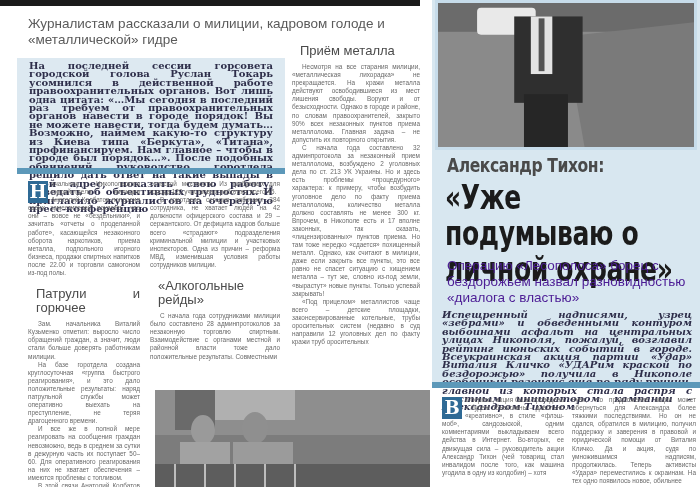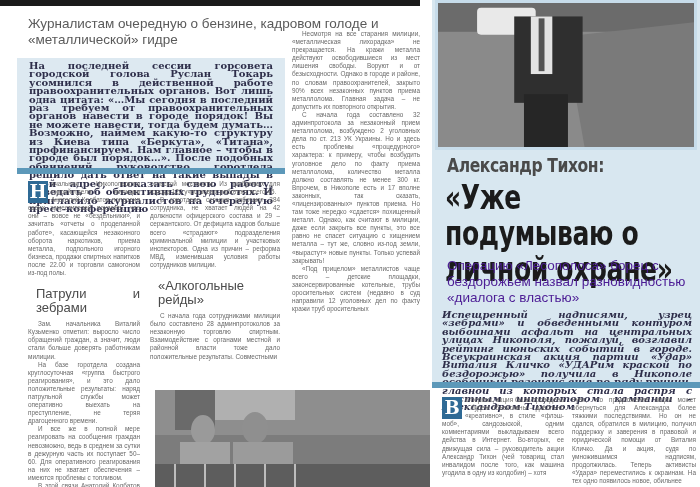--- a/index.html
+++ b/index.html
@@ -75,44 +75,45 @@
   }
   .col4 { left: 442px; top: 396px; width: 122px; }
   .col5 { left: 572px; top: 396px; width: 124px; }
 
   .photo svg { width: 100%; height: 100%; display: block; }
 </style>
 </head>
 <body>
 
 <div class="top-bar"></div>
-<div class="subtitle">Журналистам очередную о бензине, кадровом голоде и «металлической» гидре</div>
+<div class="subtitle">Журналистам рассказали о милиции, кадровом голоде и «металлической» гидре</div>
 
 <div class="lead-box">
   <p>На последней сессии горсовета городской голова Руслан Токарь усомнился в действенной работе правоохранительных органов. Вот лишь одна цитата: «…Мы сегодня в последний раз требуем от правоохранительных органов навести в городе порядок! Вы не можете навести, тогда будем думать… Возможно, наймем какую-то структуру из Киева типа «Беркута», «Титана», профинансируем. Нам главное – чтобы в городе был порядок…». После подобных обвинений руководство горотдела решило дать ответ на такие выпады в свой адрес, показать свою работу, поведать об объективных трудностях. И пригласило журналистов на очередную пресс-конференцию</p>
 </div>
 <div class="lead-strip"></div>
 
 <div class="col col1">
   <p class="noindent"><span class="dropcap">Н</span><span>ачальник Никопольского горрайотдела милиции Анатолий Колбатов попросил своих заместителей показать, что они – вовсе не «бездельники», и зачитать «отчеты о проделанной работе», касающейся незаконного оборота наркотиков, приема металла, подпольного игорного бизнеса, продажи спиртных напитков после 22.00 и торговли самогоном из-под полы.</span></p>
-  <h3>Патрули и зебрами</h3>
+  <h3>Патрули и горючее</h3>
   <p>Зам. начальника Виталий Кузьменко отметил: выросло число обращений граждан, а значит, люди стали больше доверять работникам милиции.</p>
   <p>На базе горотдела создана круглосуточная «группа быстрого реагирования», и это дало положительные результаты: наряд патрульной службы может оперативно выехать на преступление, не теряя драгоценного времени.</p>
   <p>И все же в полной мере реагировать на сообщения граждан невозможно, ведь в среднем за сутки в дежурную часть их поступает 50–60. Для оперативного реагирования на них не хватает обеспечения – имеются проблемы с топливом.</p>
   <p>В этой связи Анатолий Колбатов надеется на поддержку местной</p>
 </div>
 
 <div class="col col2">
   <p class="noindent">сельской местности. Из требуемых для города 120 участковых работают всего 45.</p>
   <p>В горотделе сегодня работают 384 сотрудника, не хватает людей на 42 должности офицерского состава и 29 – сержантского. От дефицита кадров больше всего «страдают» подразделения криминальной милиции и участковых инспекторов. Одна из причин – реформа МВД, изменившая условия работы сотрудников милиции.</p>
   <h3>«Алкогольные рейды»</h3>
   <p>С начала года сотрудниками милиции было составлено 28 админпротоколов за незаконную торговлю спиртным. Взаимодействие с органами местной и районной власти тоже дало положительные результаты. Совместными</p>
 </div>
 
 <div class="col col3" style="top:30px;">
+  <h3 style="margin-top:14px;">Приём металла</h3>
   <p>Несмотря на все старания милиции, «металлическая лихорадка» не прекращается. На кражи металла действуют освободившиеся из мест лишения свободы. Воруют и от безысходности. Однако в городе и районе, по словам правоохранителей, закрыто 90% всех незаконных пунктов приема металлолома. Главная задача – не допустить их повторного открытия.</p>
   <p>С начала года составлено 32 админпротокола за незаконный прием металлолома, возбуждено 2 уголовных дела по ст. 213 УК Украины. Но и здесь есть проблемы «процедурного» характера: к примеру, чтобы возбудить уголовное дело по факту приема металлолома, количество металла должно составлять не менее 300 кг. Впрочем, в Никополе есть и 17 вполне законных, так сказать, «лицензированных» пунктов приема. Но там тоже нередко «сдается» похищенный металл. Однако, как считают в милиции, даже если закрыть все пункты, это все равно не спасет ситуацию с хищением металла – тут же, словно из-под земли, «вырастут» новые пункты. Только успевай закрывать!</p>
   <p>«Под прицелом» металлистов чаще всего – детские площадки, законсервированные котельные, трубы оросительных систем (недавно в суд направили 12 уголовных дел по факту кражи труб оросительных</p>
 </div>
 
 <div class="photo photo-officers">
   <svg viewBox="0 0 275 97" preserveAspectRatio="none">
     <rect x="0" y="0" width="275" height="97" fill="#7c7c7c"></rect>
     <rect x="0" y="0" width="275" height="45" fill="#8e8e8e"></rect>
     <rect x="20" y="0" width="40" height="40" fill="#6a6a6a"></rect>

